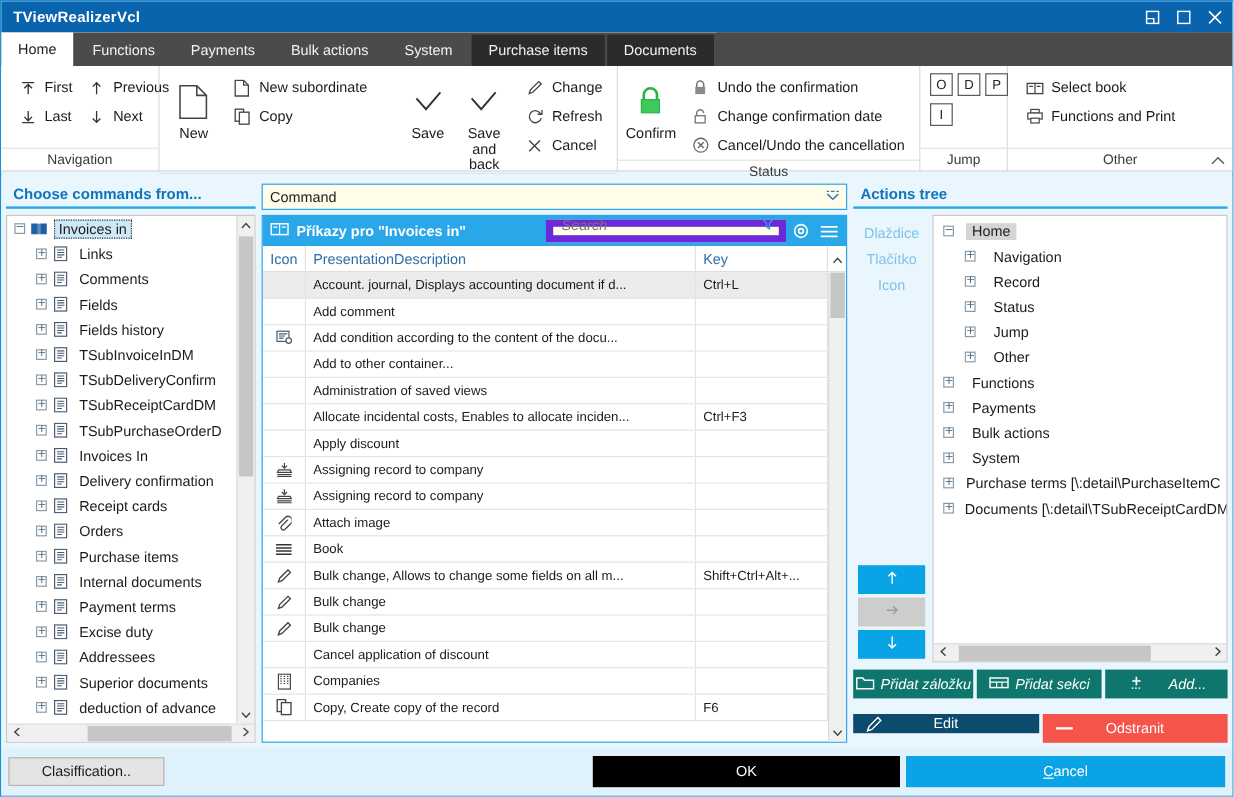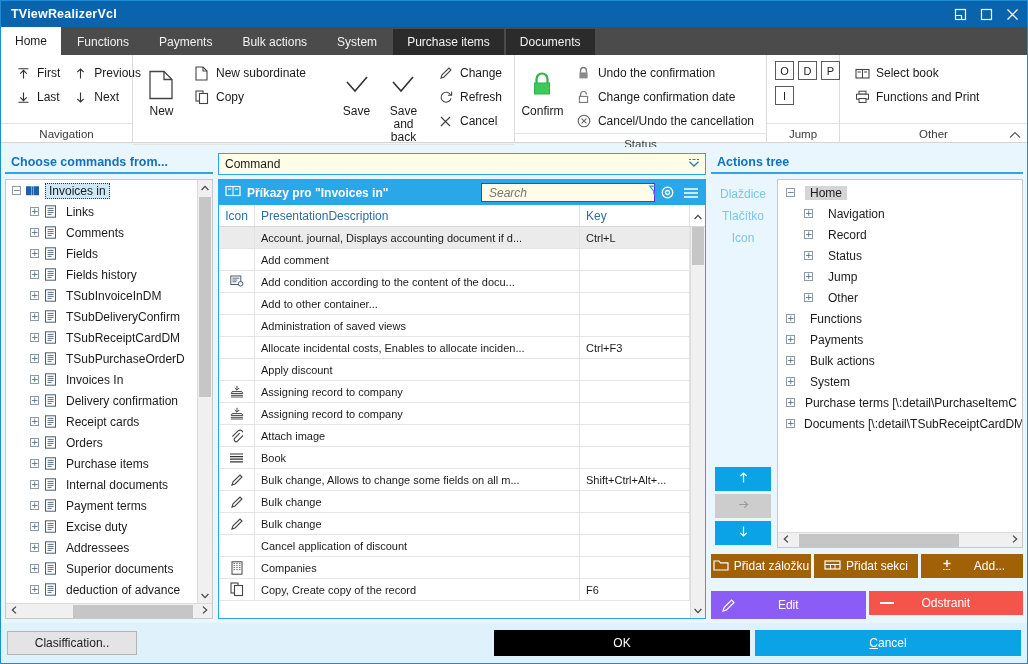--- a/index.html
+++ b/index.html
@@ -92,22 +92,22 @@
   .centerpane { flex:1; margin:0 5px; display:flex; flex-direction:column; }
   .cmd-combo { height:22px; background:#fffce8; border:1px solid #29a7e8; display:flex;
                align-items:center; padding:0 4px 0 6px; font-size:12px; }
   .cmd-combo .cval { flex:1; }
   .grid-box { flex:1; margin-top:4px; border:1px solid #29a7e8; background:#fff;
               display:flex; flex-direction:column; overflow:hidden; }
   .grid-head { height:25px; background:#29a7e8; display:flex; align-items:center;
                padding:0 2px 0 6px; color:#fff; }
   .grid-head .gtitle { font-weight:bold; font-size:12px; margin-left:6px; flex:0 0 auto; }
   .grid-head .spacer { flex:1; }
-  .searchbox { width:174px; height:19px; background:#fffce8; border:1px solid #6d28d9;
-               display:flex; align-items:center; padding:0 2px 0 5px; }
+  .searchbox { width:200px; height:19px; background:#fffce8; border:6px solid #6d28d9;
+               display:flex; align-items:flex-end; padding:0 2px 0 5px; }
   .searchbox input { border:0; outline:0; background:transparent; flex:1; font-size:12px;
                      font-style:italic; color:#8a8a7a; font-family:"Liberation Sans", sans-serif; }
   .ghbtn { width:24px; height:22px; display:flex; align-items:center; justify-content:center; }
   .colhead { height:22px; display:flex; border-bottom:1px solid #d7d7d7;
              background:#fff; color:#2e6da4; font-size:12px; }
   .colhead div { display:flex; align-items:center; padding:0 6px; border-right:1px solid #e2e2e2; }
   .c-icon { width:36px; justify-content:center !important; padding:0 !important; }
   .c-desc { flex:1; }
   .c-key { width:110px; }
   .rows { flex:1; position:relative; overflow:hidden; }
@@ -133,24 +133,24 @@
   .mbtn.dis { background:#cdcdcd; color:#9a9a9a; }
   .atree-box { flex:1; background:#fff; border:1px solid #c8c8c8; position:relative;
                overflow:hidden; margin-left:2px; }
   .atree-scroll { position:absolute; left:0; top:0; right:0; bottom:15px; overflow:hidden;
                   padding-top:2px; }
   .anode { display:flex; align-items:center; height:21px; font-size:12px; white-space:nowrap; }
   .anode .alabel { padding:0 5px; }
   .anode.sel .alabel { background:#d5d5d5; }
 
   .addrow { display:flex; gap:3px; margin-top:6px; }
-  .greenbtn { height:24px; background:#a16207; color:#fff; display:flex; align-items:center;
-              justify-content:center; gap:5px; font-size:12px; white-space:nowrap; }
+  .greenbtn { height:24px; background:#0f766e; color:#fff; display:flex; align-items:center;
+              justify-content:center; gap:5px; font-size:12px; white-space:nowrap;font-style:italic; }
   .editrow { display:flex; gap:3px; margin-top:13px; }
-  .bluebtn { flex:1; height:28px; background:#8b5cf6; color:#fff; display:flex;
+  .bluebtn { flex:1; height:16px; background:#0c4a6e; color:#fff; display:flex;
              align-items:center; justify-content:center; font-size:12px; position:relative; }
   .redbtn { flex:1; height:24px; background:#f5544a; color:#fff; display:flex;
             align-items:center; justify-content:center; font-size:12px; position:relative; }
   .bluebtn .lico, .redbtn .lico { position:absolute; left:10px; top:0; bottom:0;
                                   display:flex; align-items:center; }
 
   
   .footer { position:absolute; left:0; right:0; bottom:0; height:40px; background:#dff2fc;
             display:flex; align-items:center; padding:0 6px; }
   .classbtn { width:130px; height:24px; background:#e4e4e4; border:1px solid #b4b4b4;

